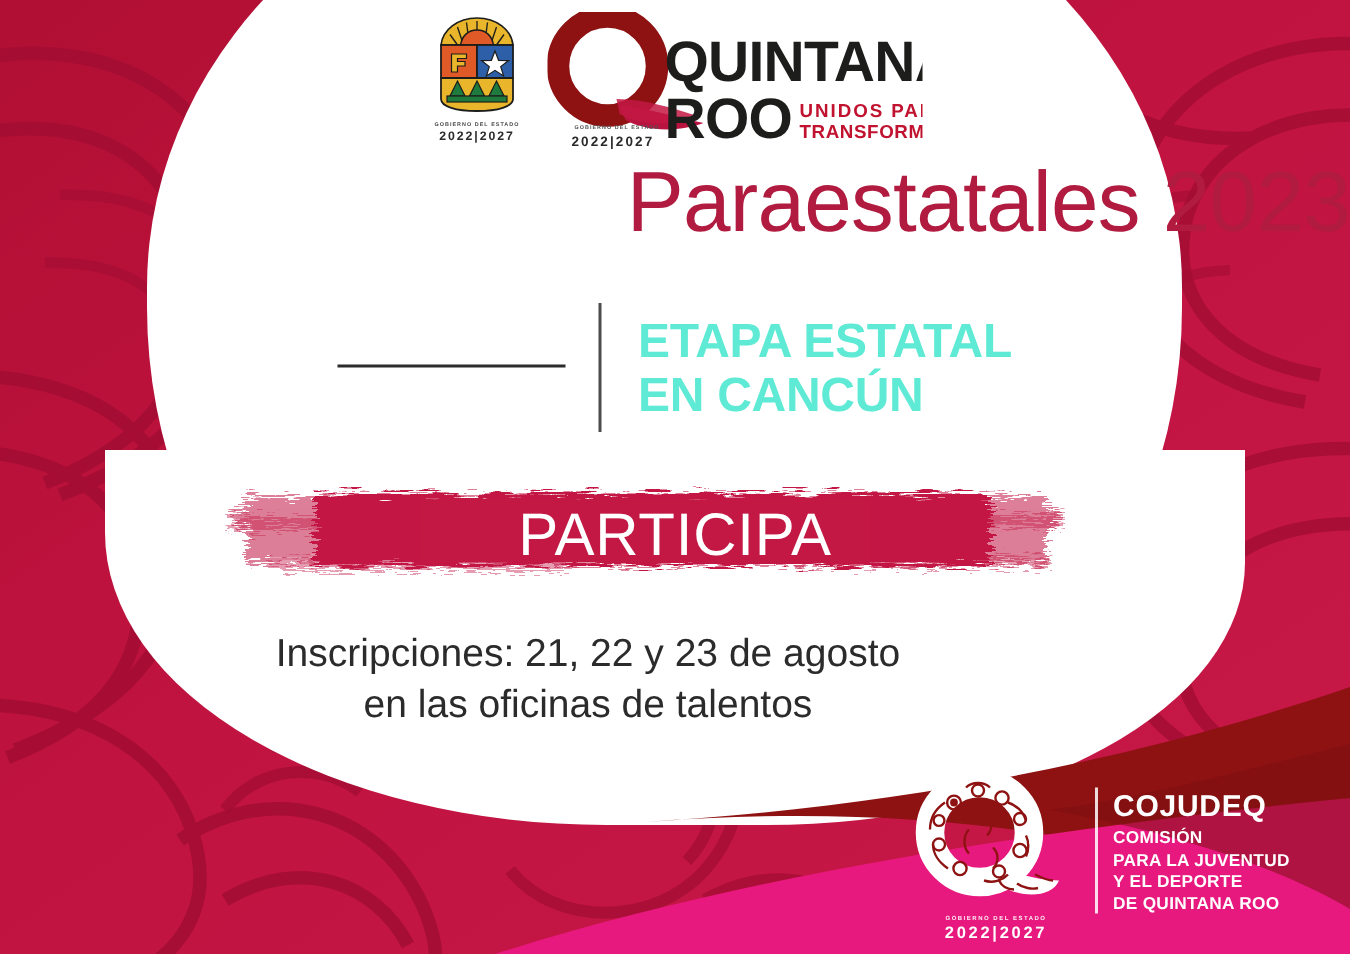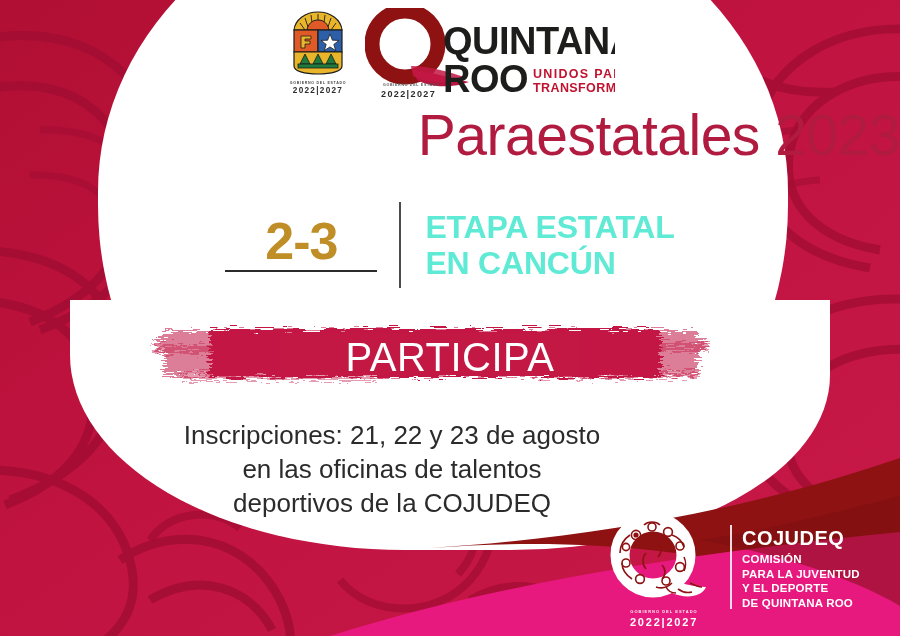--- a/index.html
+++ b/index.html
@@ -244,21 +244,20 @@
         <text x="18" y="78" font-family="Liberation Sans, sans-serif" font-size="3.6" font-weight="700" fill="#555" letter-spacing="0.7">GOBIERNO DEL ESTADO</text>
         <text x="16" y="89" font-family="Liberation Sans, sans-serif" font-size="9" font-weight="700" fill="#2b2b2b" letter-spacing="1.4">2022|2027</text>
       </svg>
     </div>
   </div>
 
   <div class="main-title">Paraestatales 2023</div>
 
   <div class="date-block">
     <div class="date-left">
-      <div class="date-num">2-3</div>
       <div class="date-rule"></div>
     </div>
     <div class="date-divider"></div>
     <div class="stage-text">
       <div>ETAPA ESTATAL</div>
       <div>EN CANCÚN</div>
     </div>
   </div>
 
   <div class="participa-wrap">
@@ -288,21 +287,20 @@
         <rect x="30" y="58" width="200" height="7" fill="#C31844"></rect>
         <rect x="380" y="56" width="170" height="7" fill="#C31844"></rect>
       </g>
     </svg>
     <div class="participa-text">PARTICIPA</div>
   </div>
 
   <div class="inscr">
     <div>Inscripciones: 21, 22 y 23 de agosto</div>
     <div>en las oficinas de talentos</div>
-    <div>deportivos de la COJUDEQ</div>
   </div>
 
   <div class="cojudeq">
     <div class="coj-logo">
       <svg class="coj-q-svg" viewBox="0 0 110 92">
         <g>
           <circle cx="47" cy="42" r="33" fill="none" stroke="#ffffff" stroke-width="19"></circle>
           <path d="M60,66 C74,70 88,74 100,74 C96,84 80,86 66,80 C58,77 54,72 54,68 Z" fill="#ffffff"></path>
           <g stroke="#8E1212" stroke-width="1.6" fill="none">
             <circle cx="30" cy="22" r="4.6"></circle>

